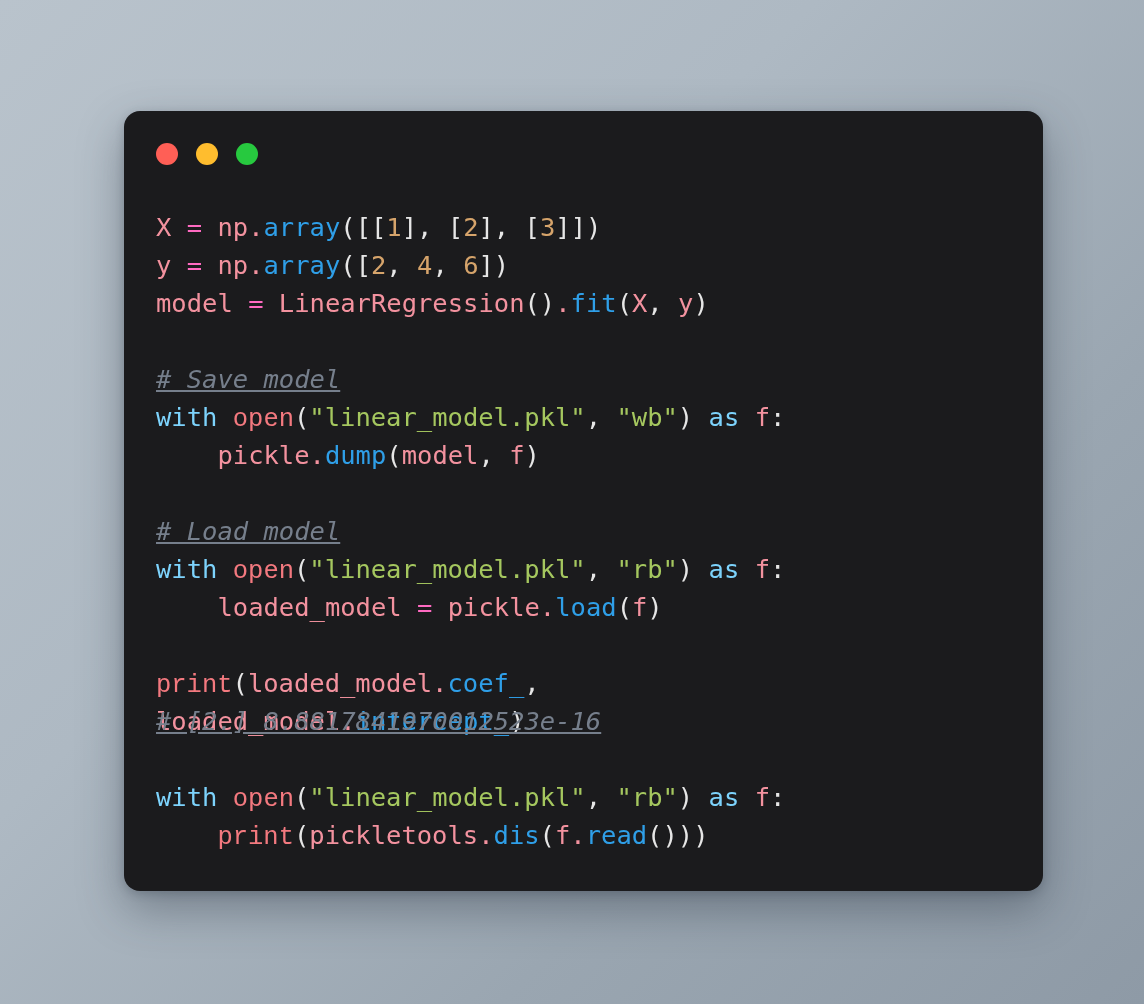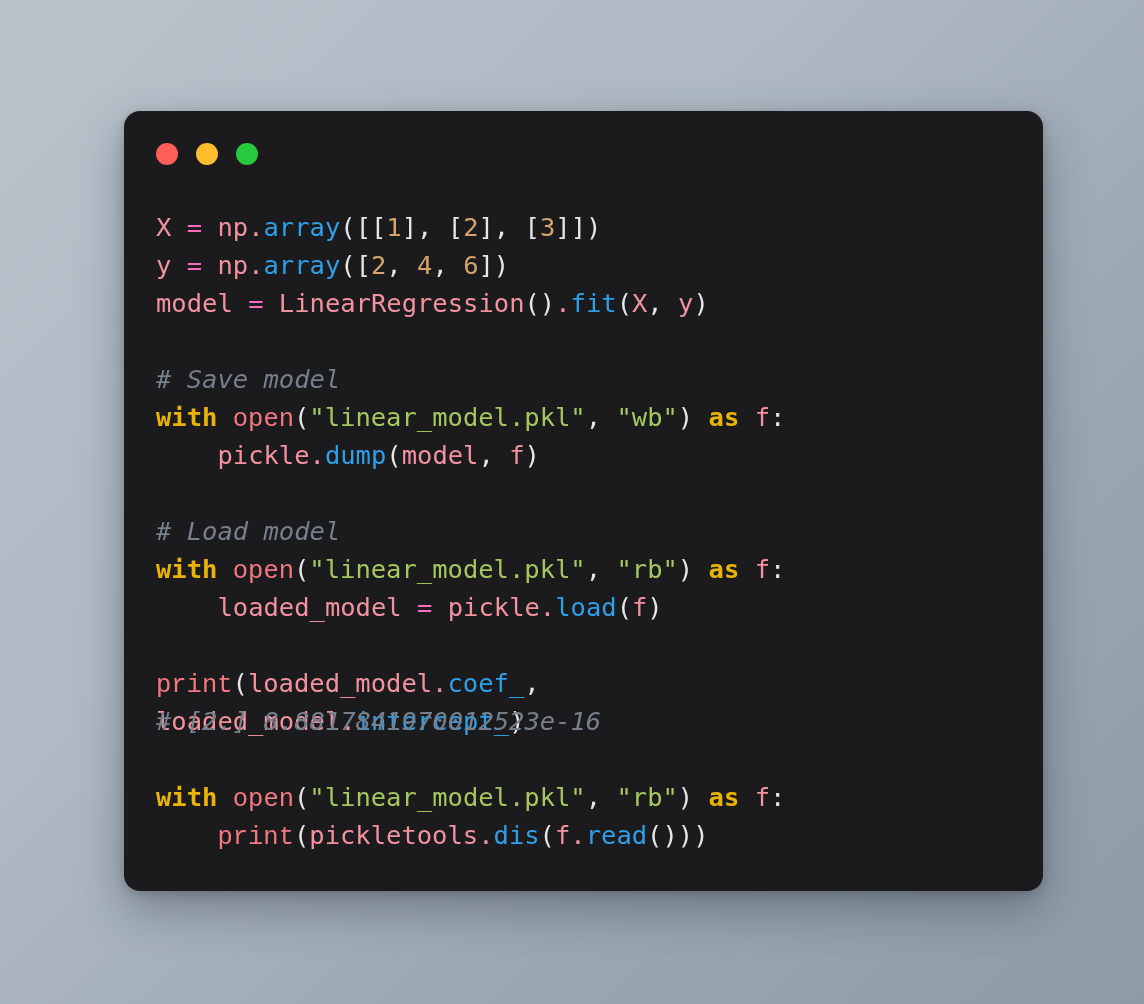--- a/index.html
+++ b/index.html
@@ -79,25 +79,25 @@
     left: 0;
     top: 0;
     white-space: pre;
   }
 
   
   .t-ident   { color: #f3929f; }
   .t-op      { color: #ff6ac1; }
   .t-fn      { color: #2f9fe8; }
   .t-builtin { color: #f3797f; font-family: Liberation Mono, monospace; }
-  .t-kw      { color: #eab308; font-weight: bold; }
+  .t-kw      { color: #7dd3fc; }
   .t-str     { color: #a5c75f; }
   .t-num     { color: #d6a46b; }
   .t-punc    { color: #e6e6e6; }
-  .t-cmt     { color: #767f8c; font-style: italic; }
+  .t-cmt     { color: #767f8c; font-style: italic; text-decoration: underline; }
   .t-plain   { color: #e6e6e6; }
 </style>
 </head>
 <body>
 
 <div id="stage">
 
   <div id="code-card">
 
     <div id="titlebar">

